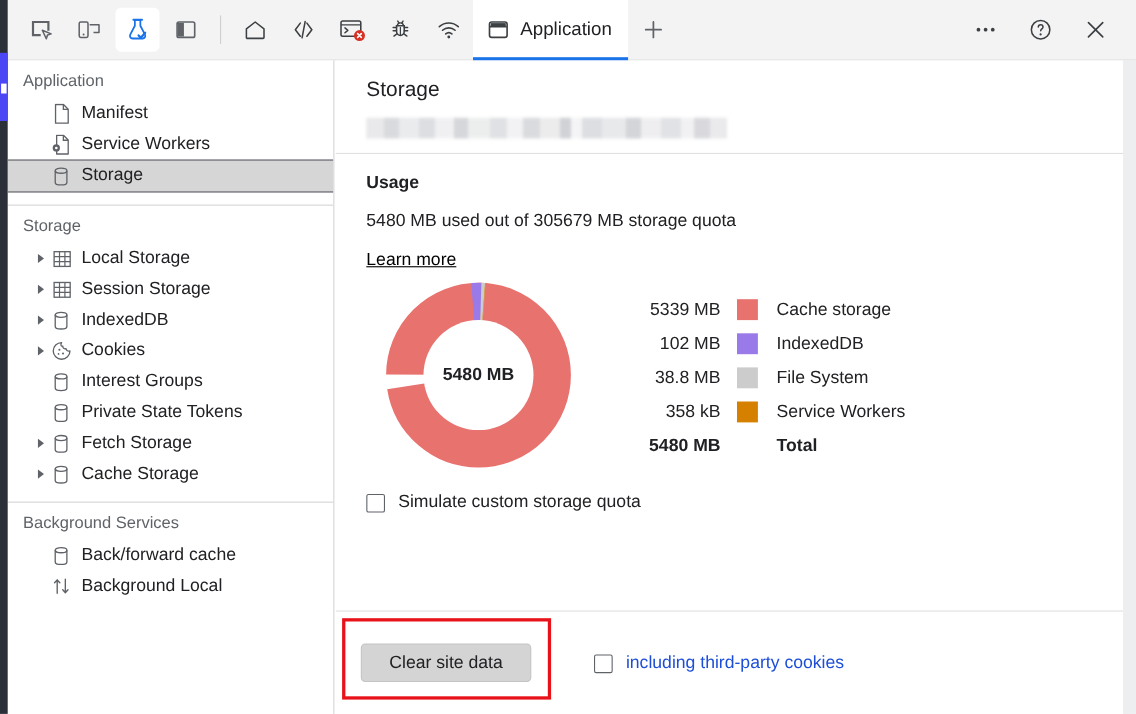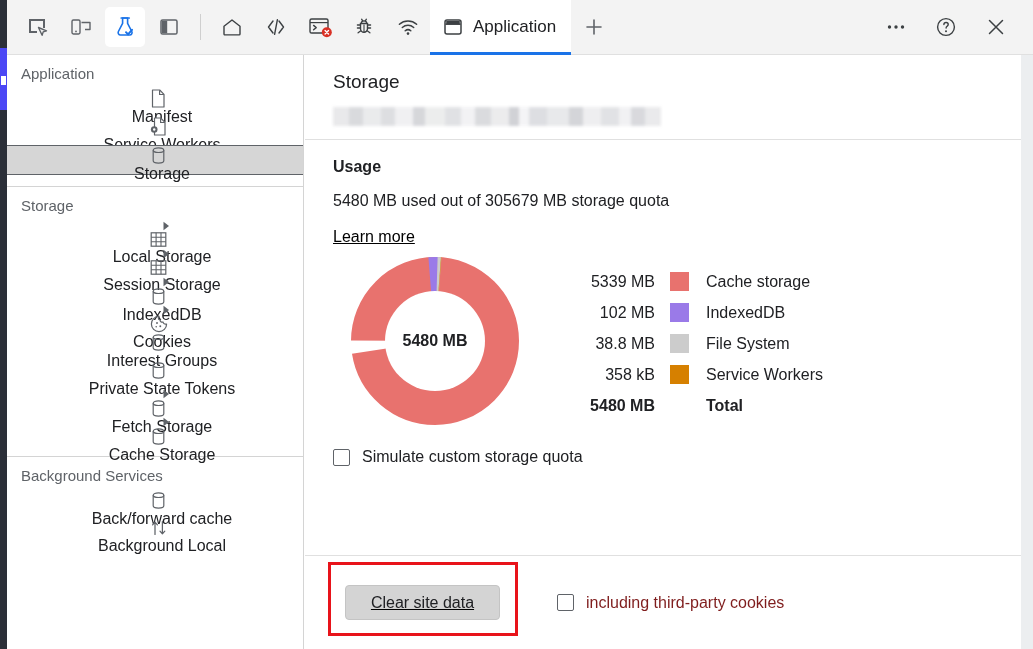--- a/index.html
+++ b/index.html
@@ -110,21 +110,20 @@
   .side-item {
     display: flex;
     align-items: center;
     height: 28px;
     padding-left: 14px;
     font-size: 16px;
     color: #202124;
     cursor: pointer;
     position: relative;
     white-space: nowrap;
-    flex-direction: column;
   }
   .side-item.selected {
     background: #d6d6d6;
     border-top: 1px solid #5f6368;
     border-bottom: 1px solid #5f6368;
     height: 30px;
   }
   .twisty {
     width: 16px; min-width: 16px;
     display: flex; align-items: center; justify-content: center;
@@ -269,46 +268,45 @@
   }
   .actions {
     position: absolute;
     left: 0; top: 501px;
     width: 716px; height: 93px;
     display: flex;
     align-items: center;
   }
   .clear-wrap {
     position: relative;
-    margin-left: 40px;
-    text-decoration: underline;
+    margin-left: 23px;
   }
   .annotation-box {
     position: absolute;
     left: -17px; top: -23px;
     width: 190px; height: 74px;
     border: 3px solid #e8131a;
     pointer-events: none;
   }
   .clear-btn {
     width: 155px; height: 35px;
     background: #d4d4d4;
     border: 1px solid #c4c4c4;
     border-radius: 4px;
     font-family: "Liberation Sans", sans-serif;
     font-size: 16px;
     color: #202124;
     cursor: pointer;
     display: flex; align-items: center; justify-content: center;
   }
   .third-party {
-    display: flex; align-items: center;
+    display: flex; align-items: flex-end;
     margin-left: 57px;
     font-size: 16px;
-    color: #7f1d1d;
+    color: #1d4ed8;
   }
 </style>
 </head>
 <body>
 
 <div class="app">
 
   <div class="edge-strip">
     <div class="edge-strip-thumb"></div>
     <div class="edge-strip-notch"></div>

